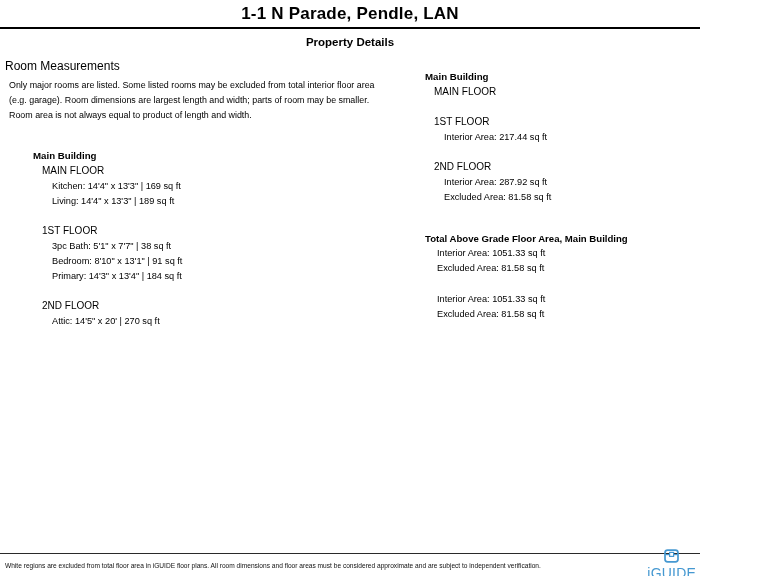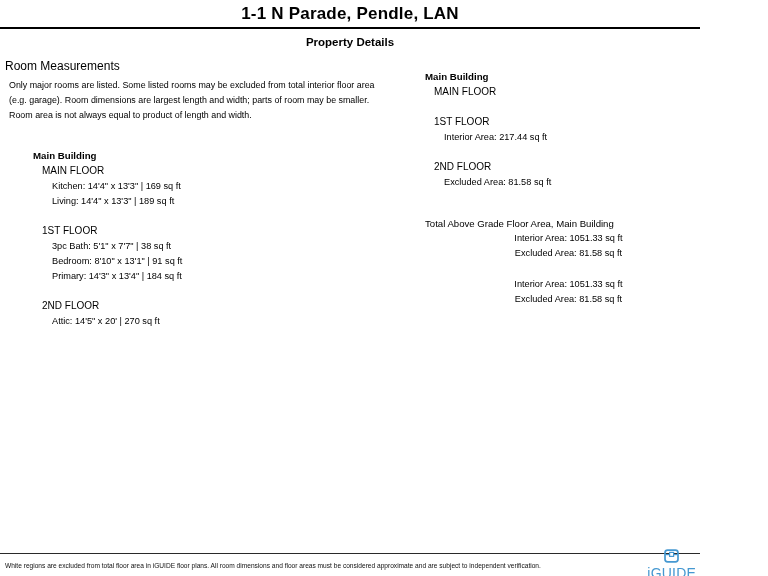--- a/index.html
+++ b/index.html
@@ -65,24 +65,24 @@
   .room-line, .area-line {
     font-size: 9.2px;
     line-height: 15px;
     margin-left: 10px;
   }
   
   .totals { margin-left: 28px; margin-top: 26px; }
   .total-block + .total-block { margin-top: 16px; }
   .total-heading {
     font-size: 9.6px;
-    font-weight: normal;
-    line-height: 15px;
-  }
-  .total-block .area-line { margin-left: 12px; text-align: center; }
+    font-weight: bold;
+    line-height: 15px;
+  }
+  .total-block .area-line { margin-left: 12px; }
   
   .footer {
     position: absolute;
     left: 0; right: 0; bottom: 0;
     height: 22px;
     border-top: 1px solid #2a2a2a;
     display: flex;
     align-items: center;
     justify-content: space-between;
     background: #fff;
@@ -156,20 +156,21 @@
           <div class="floor-name">MAIN FLOOR</div>
         </div>
 
         <div class="floor-block">
           <div class="floor-name">1ST FLOOR</div>
           <div class="area-line">Interior Area: 217.44 sq ft</div>
         </div>
 
         <div class="floor-block">
           <div class="floor-name">2ND FLOOR</div>
+          <div class="area-line">Interior Area: 287.92 sq ft</div>
           <div class="area-line">Excluded Area: 81.58 sq ft</div>
         </div>
       </div>
 
       <div class="totals">
         <div class="total-block">
           <div class="total-heading">Total Above Grade Floor Area, Main Building</div>
           <div class="area-line">Interior Area: 1051.33 sq ft</div>
           <div class="area-line">Excluded Area: 81.58 sq ft</div>
         </div>

